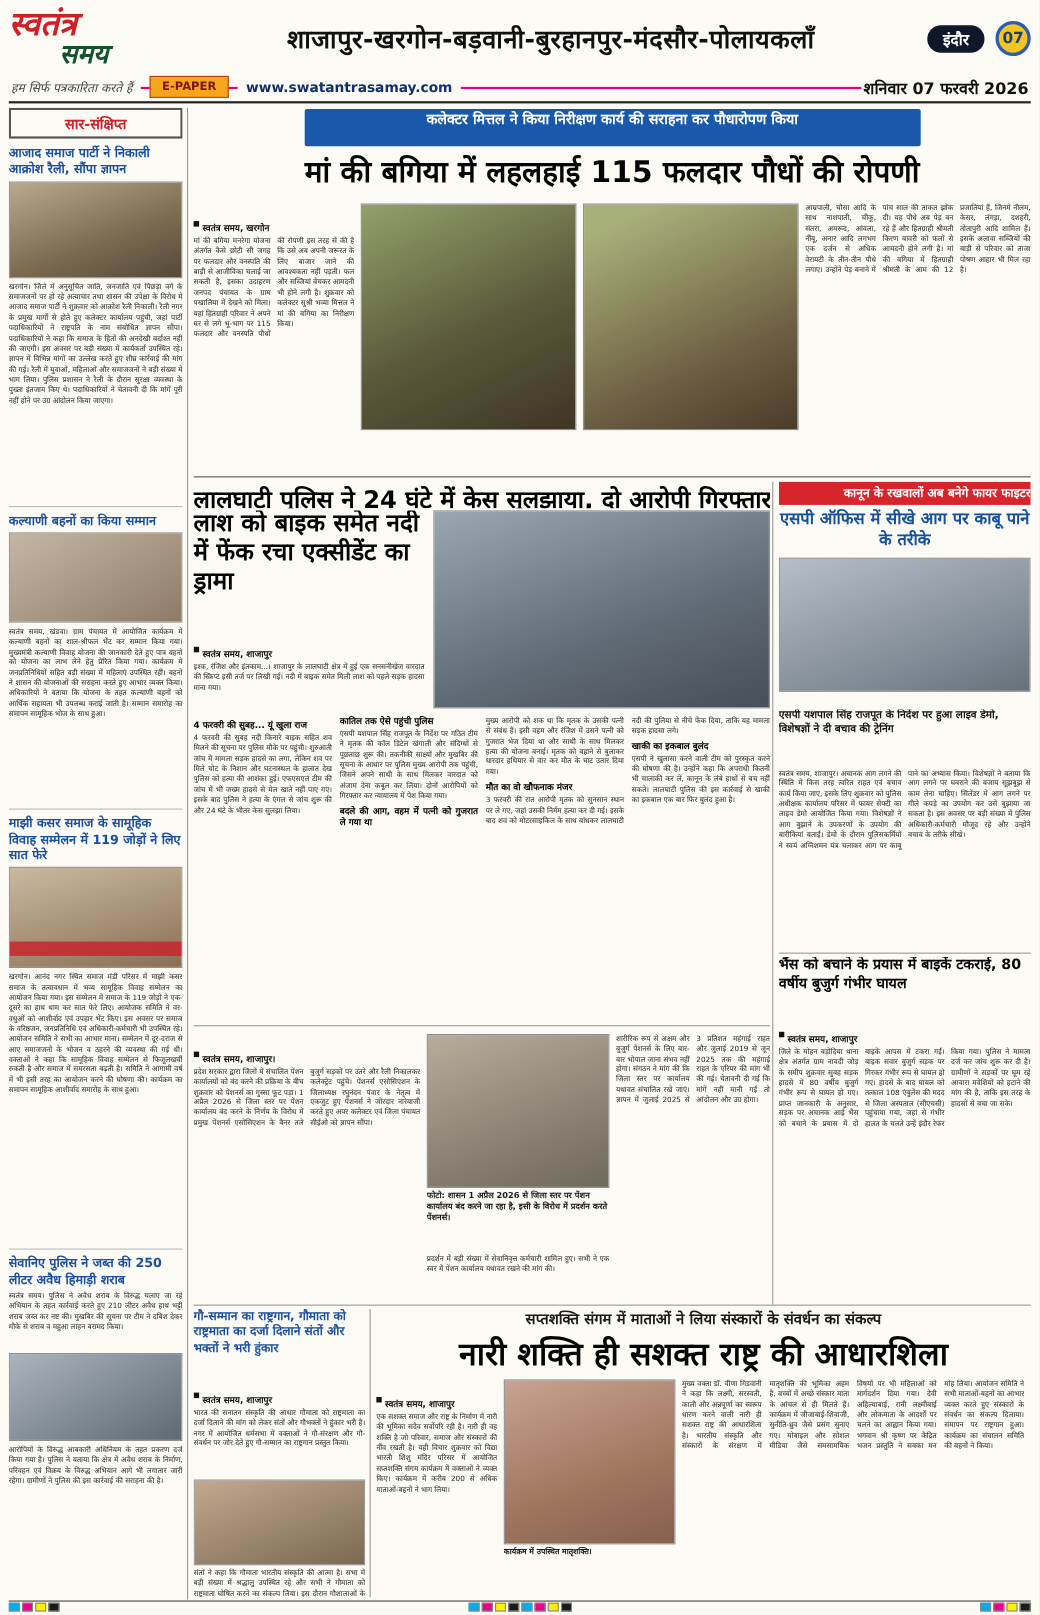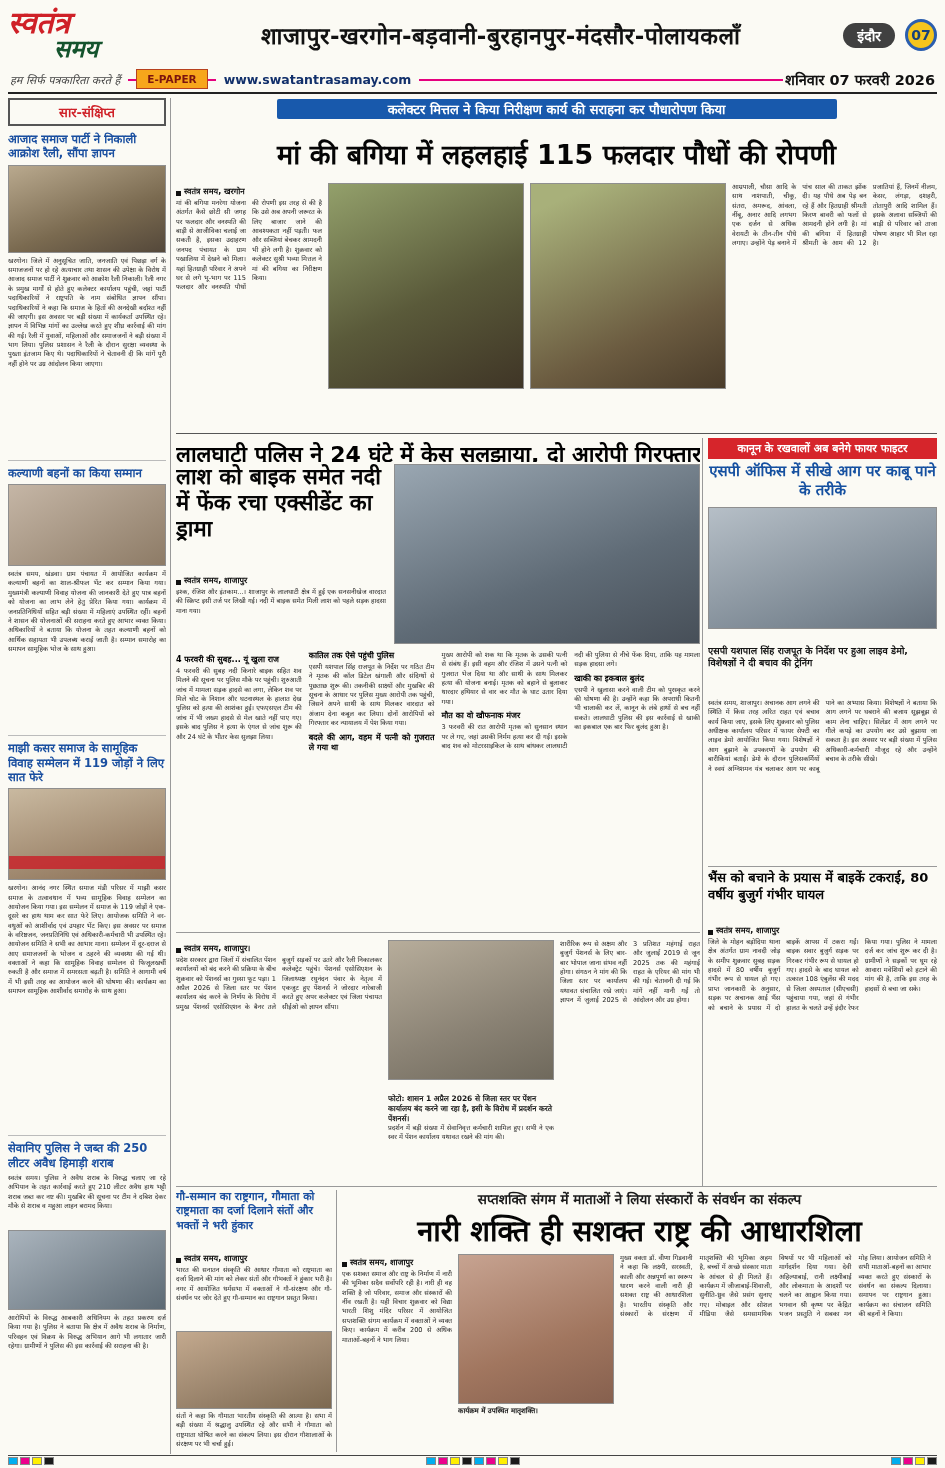--- a/index.html
+++ b/index.html
@@ -11,38 +11,38 @@
   }
   .abs { position:absolute; }
 
   
   .masthead { top:6px; left:8px; right:8px; height:86px; }
   .mh-row1 { display:flex; align-items:center; gap:10px; height:58px; }
   .logo { width:150px; line-height:0.95; }
   .logo1 { color:#cf2027; font-size:30px; font-weight:700; font-style:italic; }
   .logo2 { color:#14532d; font-size:24px; font-weight:700; font-style:italic; margin-left:46px; }
   .cities { flex:1; text-align:center; font-size:23px; font-weight:700; color:#111; letter-spacing:0.5px; white-space:nowrap; overflow:hidden; }
-  .edition-badge { background:#404040; color:#fff; font-size:14px; font-weight:700; padding:3px 14px; border-radius:13px; white-space:nowrap; }
+  .edition-badge { background:#0f172a; color:#fff; font-size:14px; font-weight:700; padding:3px 14px; border-radius:13px; white-space:nowrap; }
   .page-circle { width:32px; height:32px; border-radius:50%; background:#f5c51d; border:3px solid #2b5eae; color:#16407c; font-weight:700; font-size:14px; display:flex; align-items:center; justify-content:center; }
   .mh-row2 { position:relative; display:flex; align-items:center; gap:8px; height:26px; margin-top:2px; }
   .mh-row2::before { content:""; position:absolute; left:0; right:0; top:50%; height:2px; background:#e5007e; }
   .mh-row2 > * { position:relative; z-index:1; background:#fbfaf4; }
   .tagline { font-style:italic; font-size:11px; color:#444; padding:0 8px 0 2px; }
   .epaper { background:#f7a61b; color:#7c150e; font-weight:700; font-size:10.5px; padding:3px 10px; border:1px solid #b7411e; }
   .website { font-size:12.5px; font-weight:700; color:#12306b; padding:0 8px; }
   .mh-spacer { flex:1; background:transparent !important; }
   .date { font-weight:700; font-size:14.5px; color:#111; padding:0 2px; }
   .rule-masthead { top:92px; left:8px; right:8px; height:2px; background:#222; }
 
   
   .body-text { font-size:6.6px; line-height:1.42; text-align:justify; color:#222; overflow:hidden; }
   .cols-2 { column-count:2; column-gap:6px; }
   .cols-3 { column-count:3; column-gap:6px; }
   .cols-4 { column-count:4; column-gap:7px; }
-  .byline { font-size:8px; font-weight:700; color:#111; display:flex; align-items:flex-end; gap:3px; margin:2px 0 3px; }
+  .byline { font-size:8px; font-weight:700; color:#111; display:flex; align-items:flex-start; gap:3px; margin:16px 0 3px; }
   .byline-sq { width:5px; height:5px; background:#111; display:inline-block; flex:0 0 auto; }
   .photo { border:1px solid #8f8f8f; width:100%; position:relative; }
   .sub { font-size:8px; font-weight:700; color:#000; line-height:1.25; margin:4px 0 2px; break-inside:avoid; }
   .acc-body p, .cow-body p { margin:0 0 3px; }
 
   
   .sidebar { top:98px; left:8px; width:158px; height:1356px; overflow:hidden; }
   .vrule { background:#999; width:1px; }
   .sb-title { border:2px solid #555; color:#cf2027; font-weight:700; font-size:13px; text-align:center; padding:3px 0; margin-bottom:6px; }
   .sb-brief { border-bottom:1px solid #bbb; padding-bottom:5px; margin-bottom:5px; }
@@ -50,21 +50,21 @@
   .sb-head { color:#1a4fa0; font-weight:700; font-size:11.5px; line-height:1.25; margin-bottom:4px; }
   .ph-rally   { height:88px; background:linear-gradient(160deg,#b9a98e,#7a6a50 60%,#54483a); }
   .ph-kalyani { height:82px; background:linear-gradient(150deg,#c5b6a6,#8d7b66); }
   .ph-wedding { height:92px; background:linear-gradient(165deg,#c9b9a0,#8a6f55); }
   .ph-wedding::after { content:""; position:absolute; left:0; right:0; bottom:10px; height:13px; background:#c8242b; opacity:.85; }
   .ph-liquor  { height:80px; background:linear-gradient(150deg,#aab4bd,#5d6a74); }
   .sb-body { margin-top:4px; }
 
   
   .story-plantation { left:176px; top:98px; width:761px; height:332px; }
-  .kicker-blue { width:560px; margin:1px auto 20px; background:#1859ac; color:#fff; font-weight:700; font-size:13px; line-height:22px; height:20px; text-align:center; border-radius:2px; overflow:hidden; white-space:nowrap; }
+  .kicker-blue { width:560px; margin:1px auto 8px; background:#1859ac; color:#fff; font-weight:700; font-size:13px; line-height:22px; height:34px; text-align:center; border-radius:2px; overflow:hidden; white-space:nowrap; }
   .plant-headline { font-size:27px; font-weight:700; text-align:center; line-height:1.15; height:38px; white-space:nowrap; overflow:hidden; color:#050505; }
   .plant-row { display:flex; gap:6px; margin-top:6px; height:256px; }
   .plant-colA { width:146px; }
   .plant-photos { width:398px; }
   .plant-photos .pair { display:flex; gap:6px; }
   .ph-plant1 { width:196px; height:206px; background:linear-gradient(155deg,#93a06b,#5a5a3a 55%,#3f3526); }
   .ph-plant2 { width:196px; height:206px; background:linear-gradient(155deg,#a8b07a 10%,#6b5b40 70%,#4a3c2a); }
   .plant-caption { margin-top:3px; height:42px; }
   .plant-colB { width:205px; }
   .rule-plantation { left:176px; top:433px; width:761px; height:1px; background:#555; }
@@ -75,41 +75,41 @@
   .acc-row { display:flex; gap:8px; height:182px; margin-top:2px; }
   .acc-left { width:210px; }
   .acc-headline { font-size:22px; font-weight:700; line-height:1.18; color:#050505; height:108px; overflow:hidden; }
   .acc-leadstart { height:52px; }
   .ph-police { flex:1; height:180px; background:linear-gradient(160deg,#9aa7b2,#5f6b76 60%,#474f58); }
   .acc-body { margin-top:5px; height:276px; }
   .vrule-mid { left:702px; top:438px; height:748px; }
 
   
   .story-fire { left:708px; top:438px; width:229px; height:426px; overflow:hidden; }
-  .bar-red { background:#d6252b; color:#fff; font-weight:700; font-size:11px; text-align:center; line-height:21px; height:21px; white-space:nowrap; overflow:hidden; }
+  .bar-red { background:#d6252b; color:#fff; font-weight:700; font-size:11px; text-align:right; line-height:21px; height:21px; white-space:nowrap; overflow:hidden; }
   .fire-headline { color:#1550a0; font-weight:700; font-size:15px; text-align:center; line-height:1.25; height:42px; margin:3px 0; overflow:hidden; }
   .ph-fire { height:122px; background:linear-gradient(160deg,#b6bfc7,#7e8a95 70%,#66717c); }
   .fire-caption { font-size:9.5px; font-weight:700; line-height:1.3; margin:16px 0; height:38px; overflow:hidden; color:#151515; }
   .fire-body { height:186px; }
   .rule-thin { background:#999; height:1px; }
 
   
   .story-buffalo { left:708px; top:870px; width:229px; height:314px; overflow:hidden; }
   .buf-headline { font-size:13px; font-weight:700; line-height:1.3; color:#050505; height:52px; overflow:hidden; }
   .buf-body { height:240px; }
 
   
   .story-pension { left:176px; top:936px; width:524px; height:248px; overflow:hidden; }
   .bar-red-lg { background:#d6252b; color:#fff; font-weight:700; font-size:13.5px; text-align:center; line-height:23px; height:23px; white-space:nowrap; overflow:hidden; }
   .pen-row { display:flex; gap:6px; margin-top:4px; height:218px; }
   .pen-colA { width:206px; }
   .pen-mid { width:166px; }
   .ph-pension { height:140px; background:linear-gradient(160deg,#b7ad9b,#8a8274 60%,#6f695c); }
-  .pen-caption { font-size:7.5px; font-weight:700; line-height:1.3; margin-top:14px; height:30px; overflow:hidden; }
-  .pen-below { height:42px; }
+  .pen-caption { font-size:7.5px; font-weight:700; line-height:1.3; margin-top:2px; height:30px; overflow:hidden; }
+  .pen-below { height:42px;margin-top:28px; }
   .pen-colB { width:140px; }
 
   
   .story-cow { left:176px; top:1190px; width:156px; height:262px; overflow:hidden; }
   .cow-headline { color:#1a4fa0; font-weight:700; font-size:11px; line-height:1.3; height:60px; overflow:hidden; }
   .ph-cow { height:78px; margin:3px 0; background:linear-gradient(160deg,#c3a98e,#98826a 60%,#7d6950); }
   .cow-b1 { height:62px; }
   .cow-b2 { height:46px; }
   .vrule-cow { left:336px; top:1190px; height:262px; }
 

